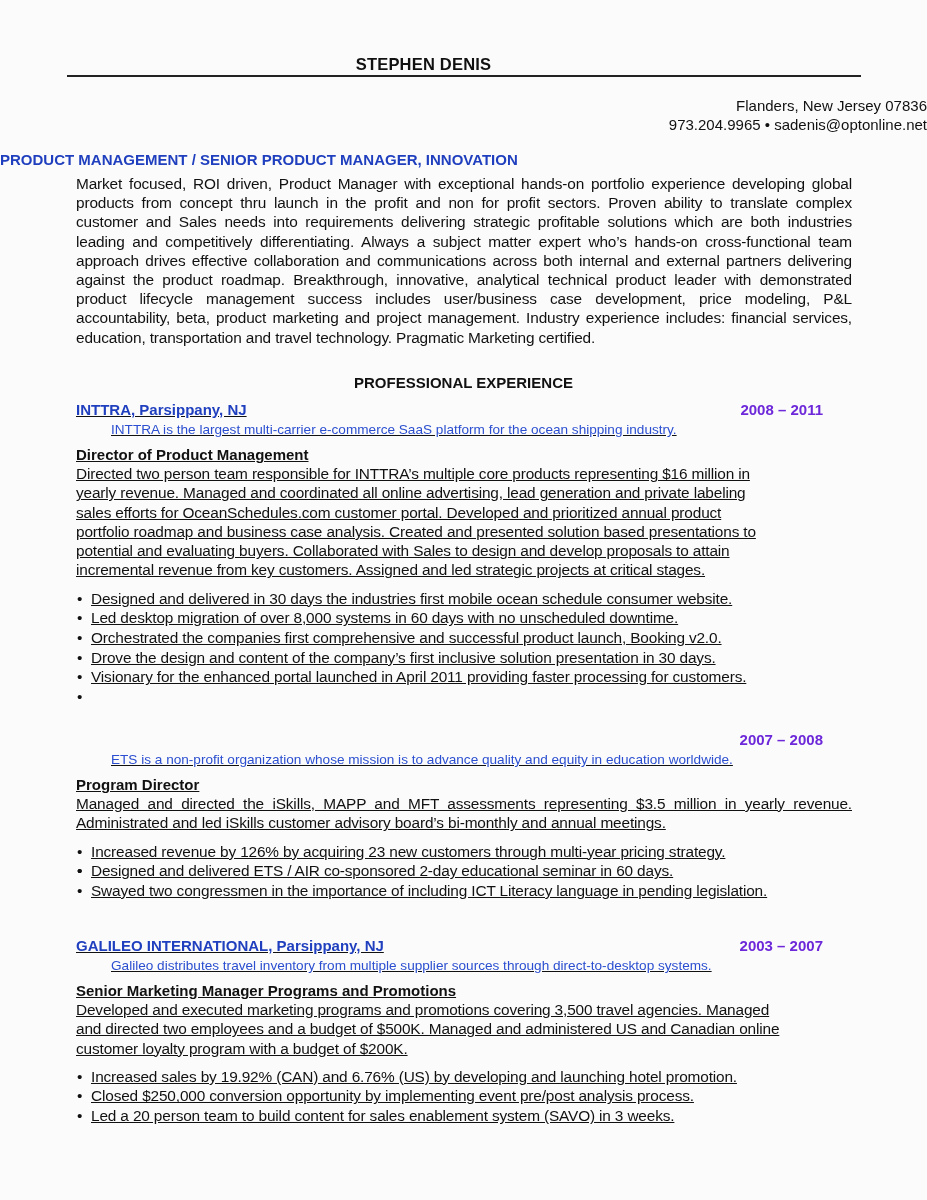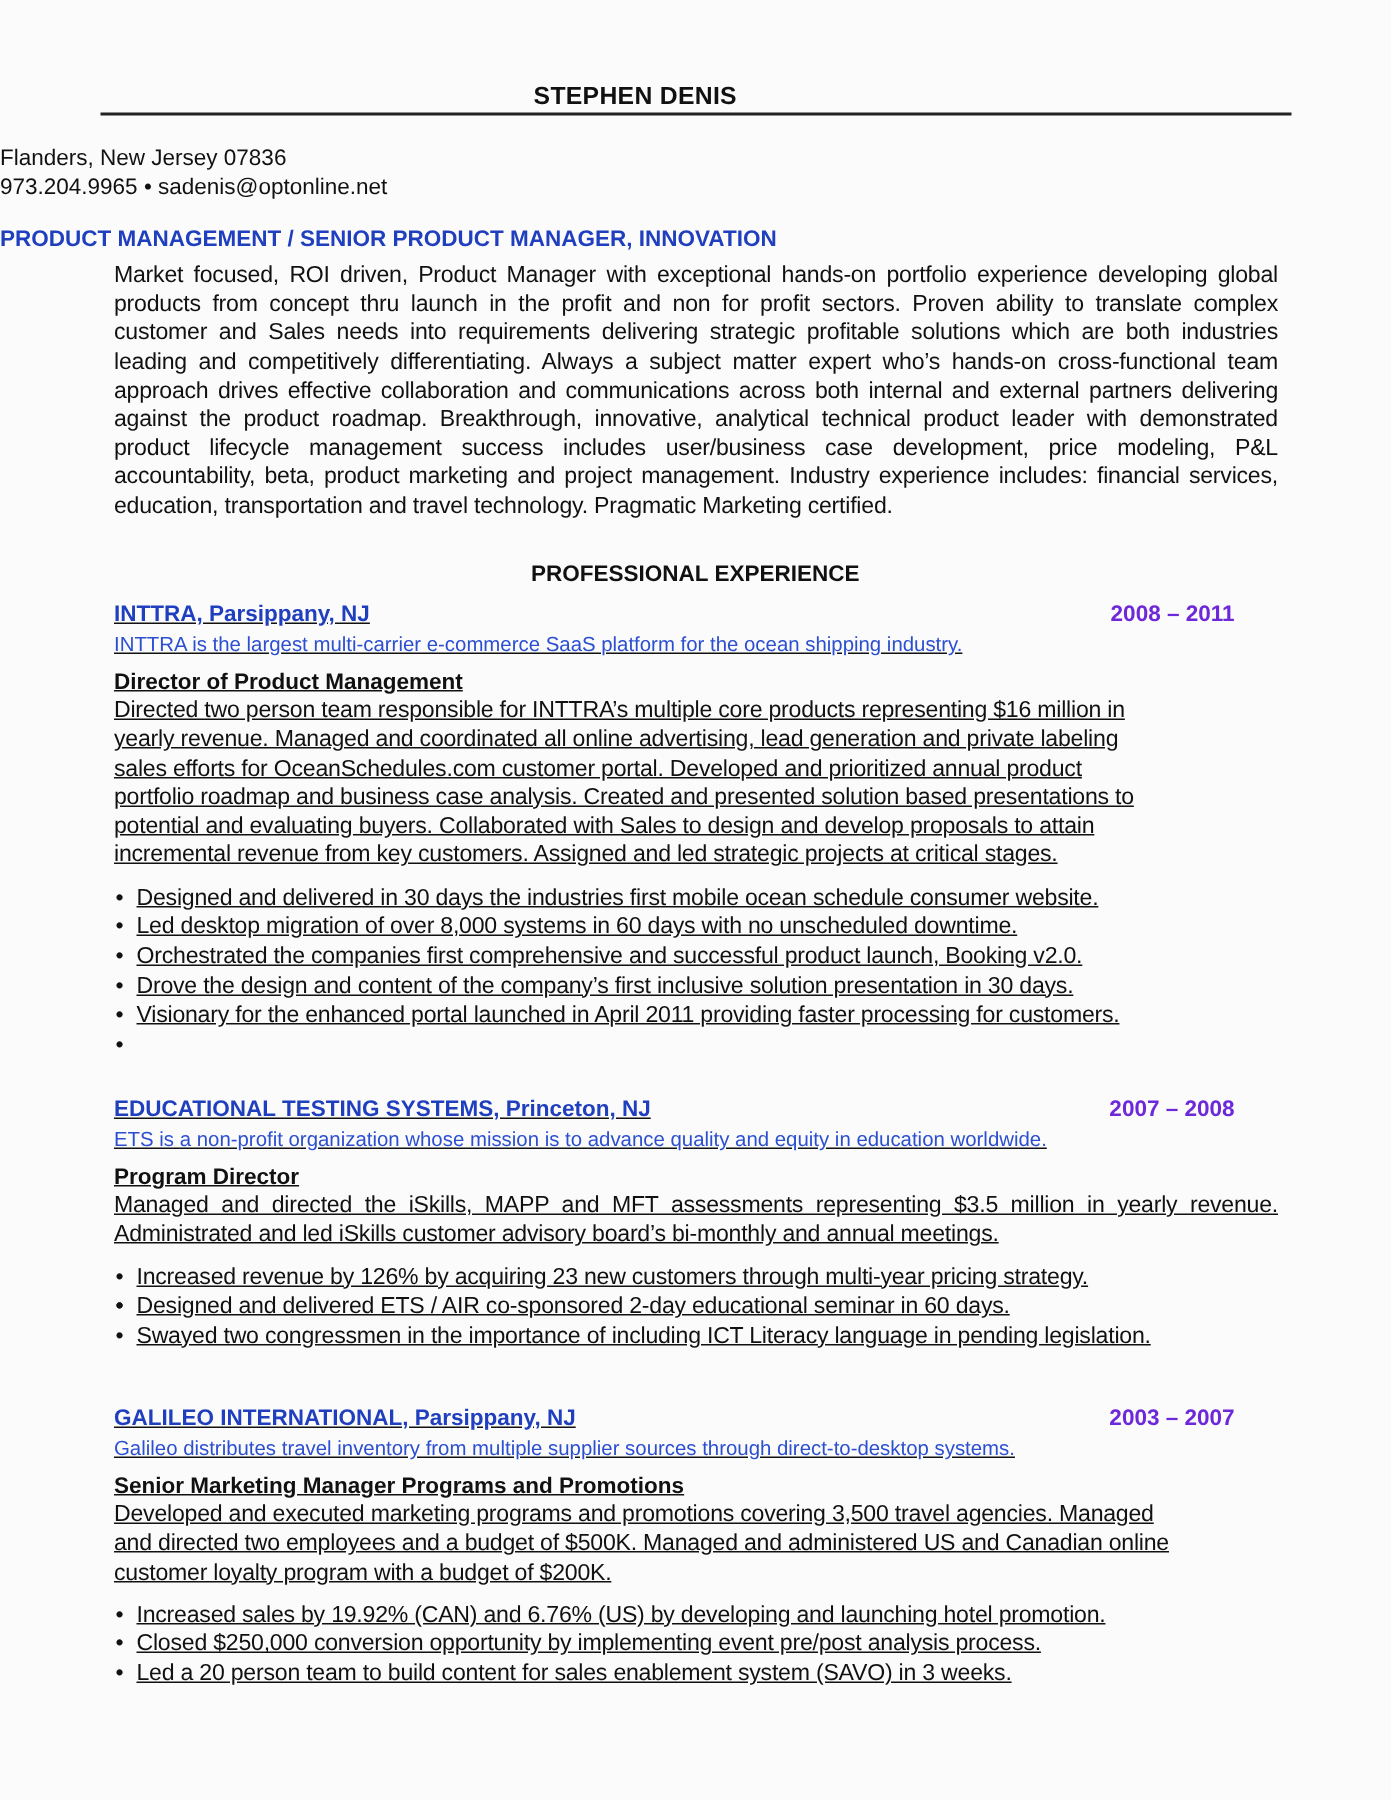--- a/index.html
+++ b/index.html
@@ -15,40 +15,40 @@
     .name {
       position: absolute; left: 0; width: 847px; top: 55px;
       text-align: center; font-weight: bold; font-size: 16.5px; letter-spacing: 0.2px;
     }
     .rule {
       position: absolute; left: 67px; width: 794px; top: 75px; height: 2px;
       background: #222;
     }
     .contact {
       position: absolute; left: 0; width: 927px; top: 96px;
-      text-align: left; font-size: 15px; line-height: 19px;
+      text-align: right; font-size: 15px; line-height: 19px;
     }
     .objective {
       position: absolute; left: 0; width: 927px; top: 151px;
       font-weight: bold; font-size: 15px; color: #1f3fbf;
     }
     .summary {
       position: absolute; left: 76px; width: 776px; top: 174px;
       font-size: 15.4px; line-height: 19.2px; text-align: justify;
       letter-spacing: -0.15px;
     }
     .section-title {
       position: absolute; left: 0; width: 927px; top: 374px;
       text-align: center; font-weight: bold; font-size: 15px;
     }
     .job { position: absolute; left: 76px; width: 780px; text-decoration: underline; }
     .job-head { position: relative; height: 20px; }
     .company { font-weight: bold; font-size: 15px; color: #1f3fbf; }
     .dates { position: absolute; right: 33px; top: 0; font-weight: bold; font-size: 15px; color: #6d28d9; }
-    .desc { font-size: 13.6px; color: #2b4fd0; line-height: 17px; }
+    .desc { font-size: 13.6px; color: #2b4fd0; line-height: 17px; margin-left: 35px; }
     .role { font-weight: bold; font-size: 15px; margin-top: 7px; line-height: 19px; }
     .body-text { font-size: 15.4px; line-height: 19.3px; letter-spacing: -0.15px; }
     .body-text.justify { text-align: justify; width: 776px; }
     .bullets { list-style: none; margin: 9px 0 0 0; padding: 0; font-size: 15.4px; line-height: 19.6px; letter-spacing: -0.15px; }
     .bullets li { position: relative; padding-left: 15px; }
     .bullets li .dot { position: absolute; left: 1px; top: 0; }
   </style>
 </head>
 <body>
 
@@ -88,21 +88,20 @@
       <li><span class="dot">•</span><span>Led desktop migration of over 8,000 systems in 60 days with no unscheduled downtime.</span></li>
       <li><span class="dot">•</span><span>Orchestrated the companies first comprehensive and successful product launch, Booking v2.0.</span></li>
       <li><span class="dot">•</span><span>Drove the design and content of the company’s first inclusive solution presentation in 30 days.</span></li>
       <li><span class="dot">•</span><span>Visionary for the enhanced portal launched in April 2011 providing faster processing for customers.</span></li>
       <li><span class="dot">•</span></li>
     </ul>
   </div>
 
   <div class="job" style="top:731px;">
     <div class="job-head">
-      <span class="company">EDUCATIONAL TESTING SYSTEMS, Princeton, NJ</span>
       <span class="dates">2007 – 2008</span>
     </div>
     <div class="desc">ETS is a non-profit organization whose mission is to advance quality and equity in education worldwide.</div>
     <div class="role">Program Director</div>
     <div class="body-text justify">Managed and directed the iSkills, MAPP and MFT assessments representing $3.5 million in yearly revenue.  Administrated and led iSkills customer advisory board’s bi-monthly and annual meetings.</div>
     <ul class="bullets">
       <li><span class="dot">•</span><span>Increased revenue by 126% by acquiring 23 new customers through multi-year pricing strategy.</span></li>
       <li><span class="dot">•</span></li>
       <li><span class="dot">•</span><span>Designed and delivered ETS / AIR co-sponsored 2-day educational seminar in 60 days.</span></li>
       <li><span class="dot">•</span><span>Swayed two congressmen in the importance of including ICT Literacy language in pending legislation.</span></li>

